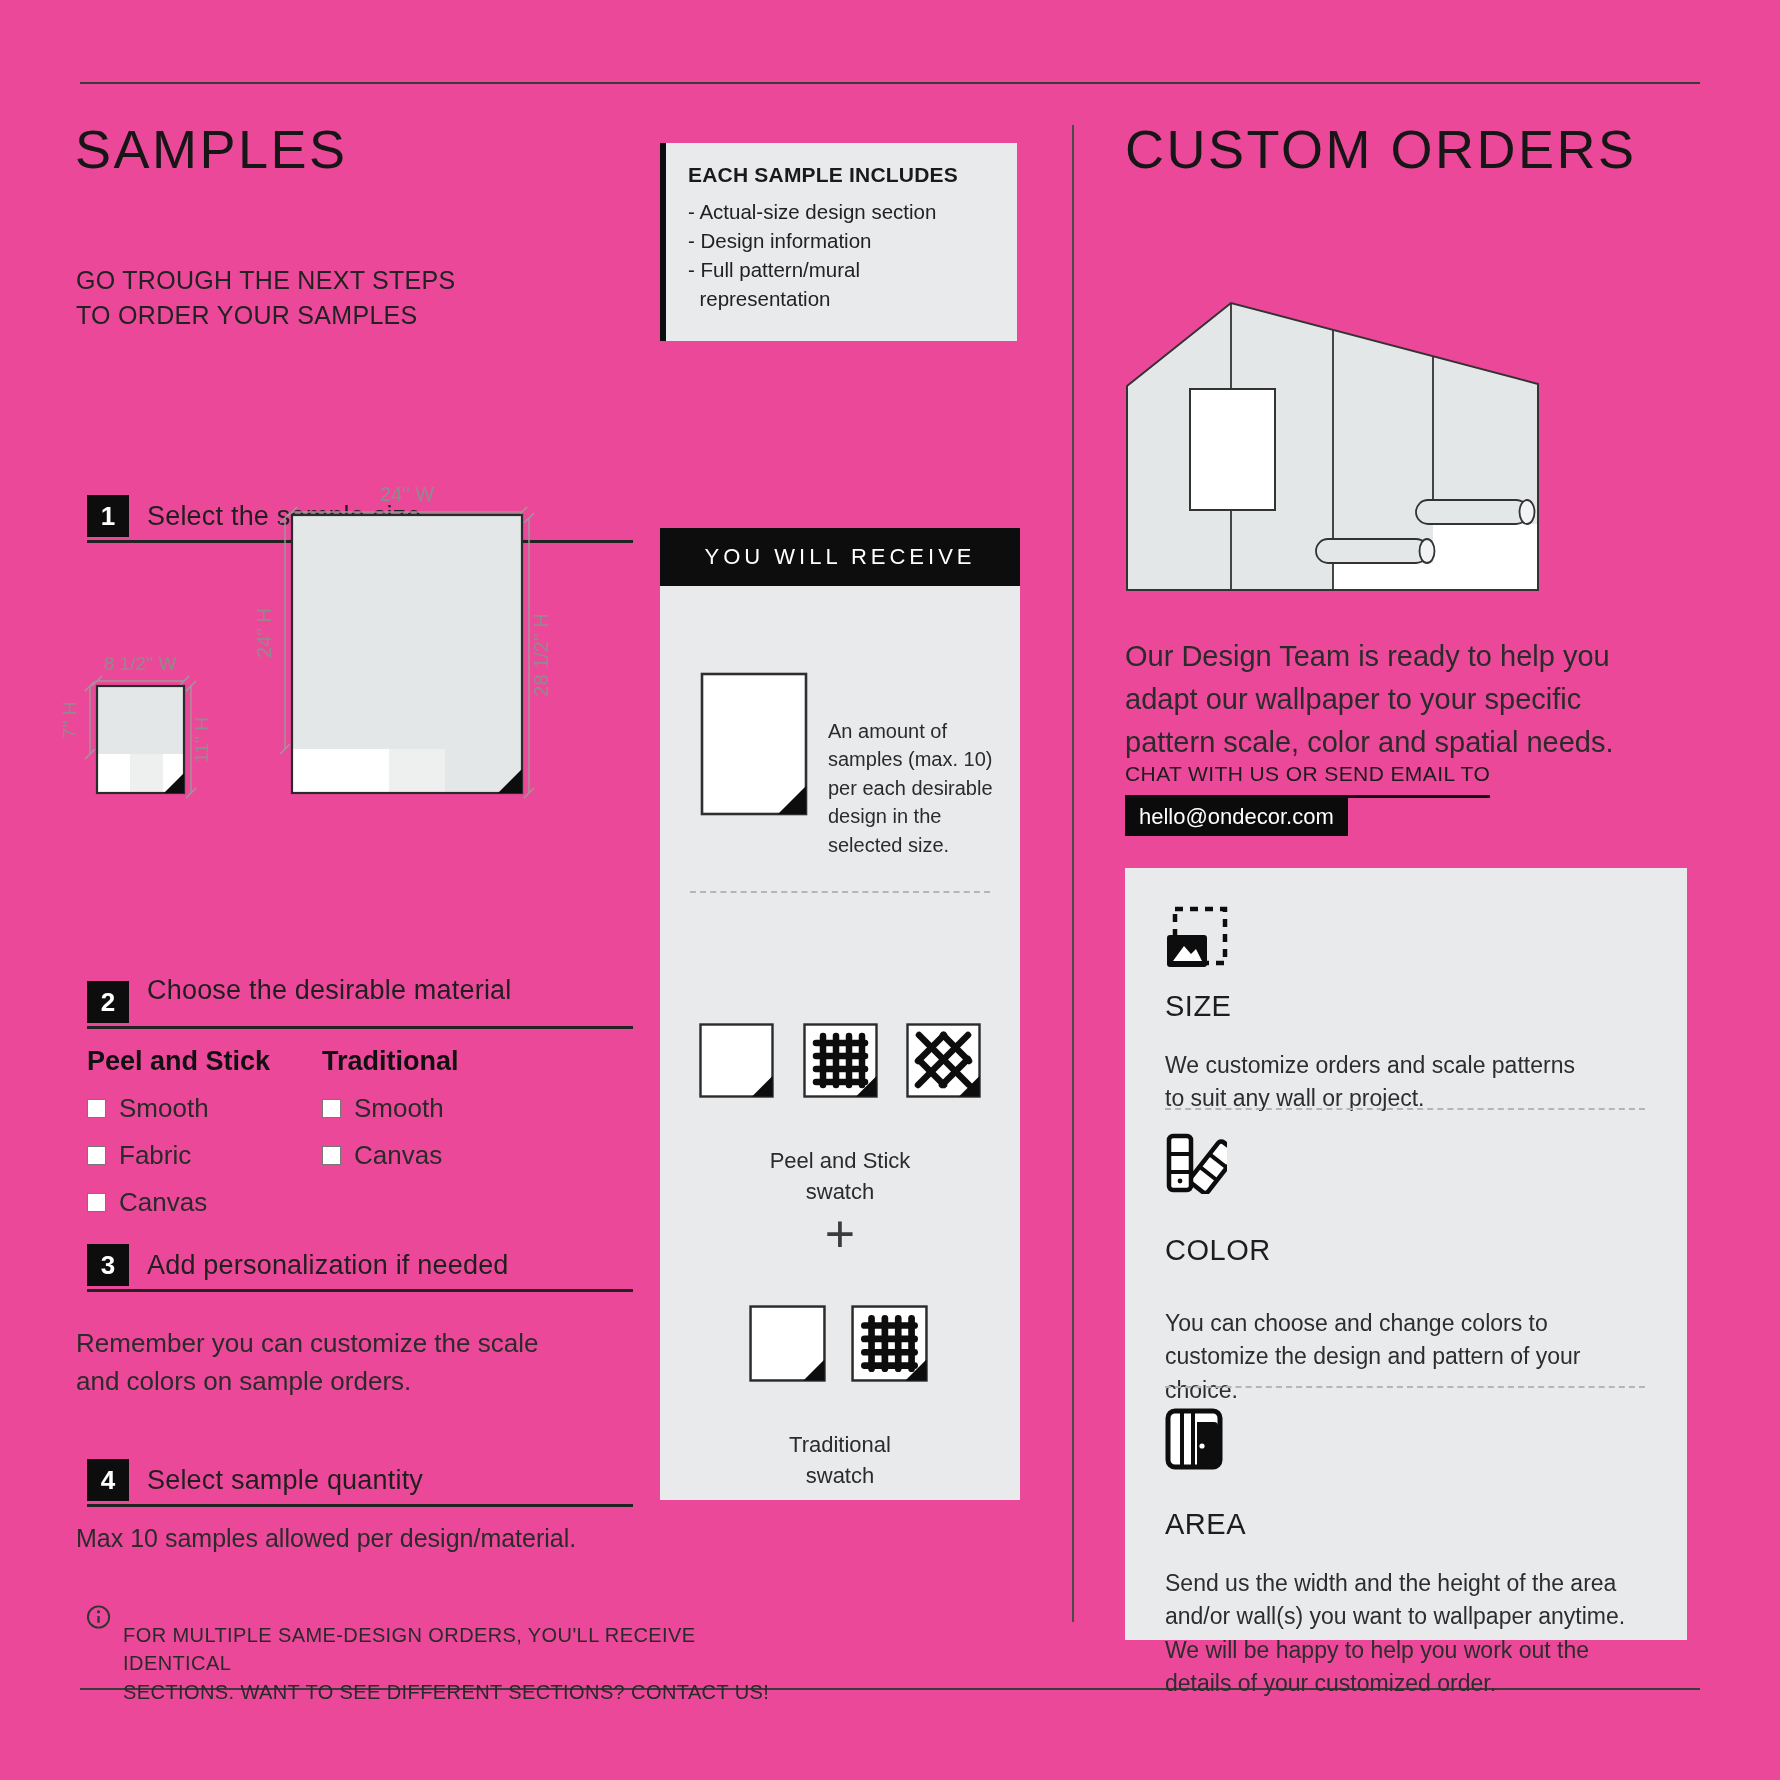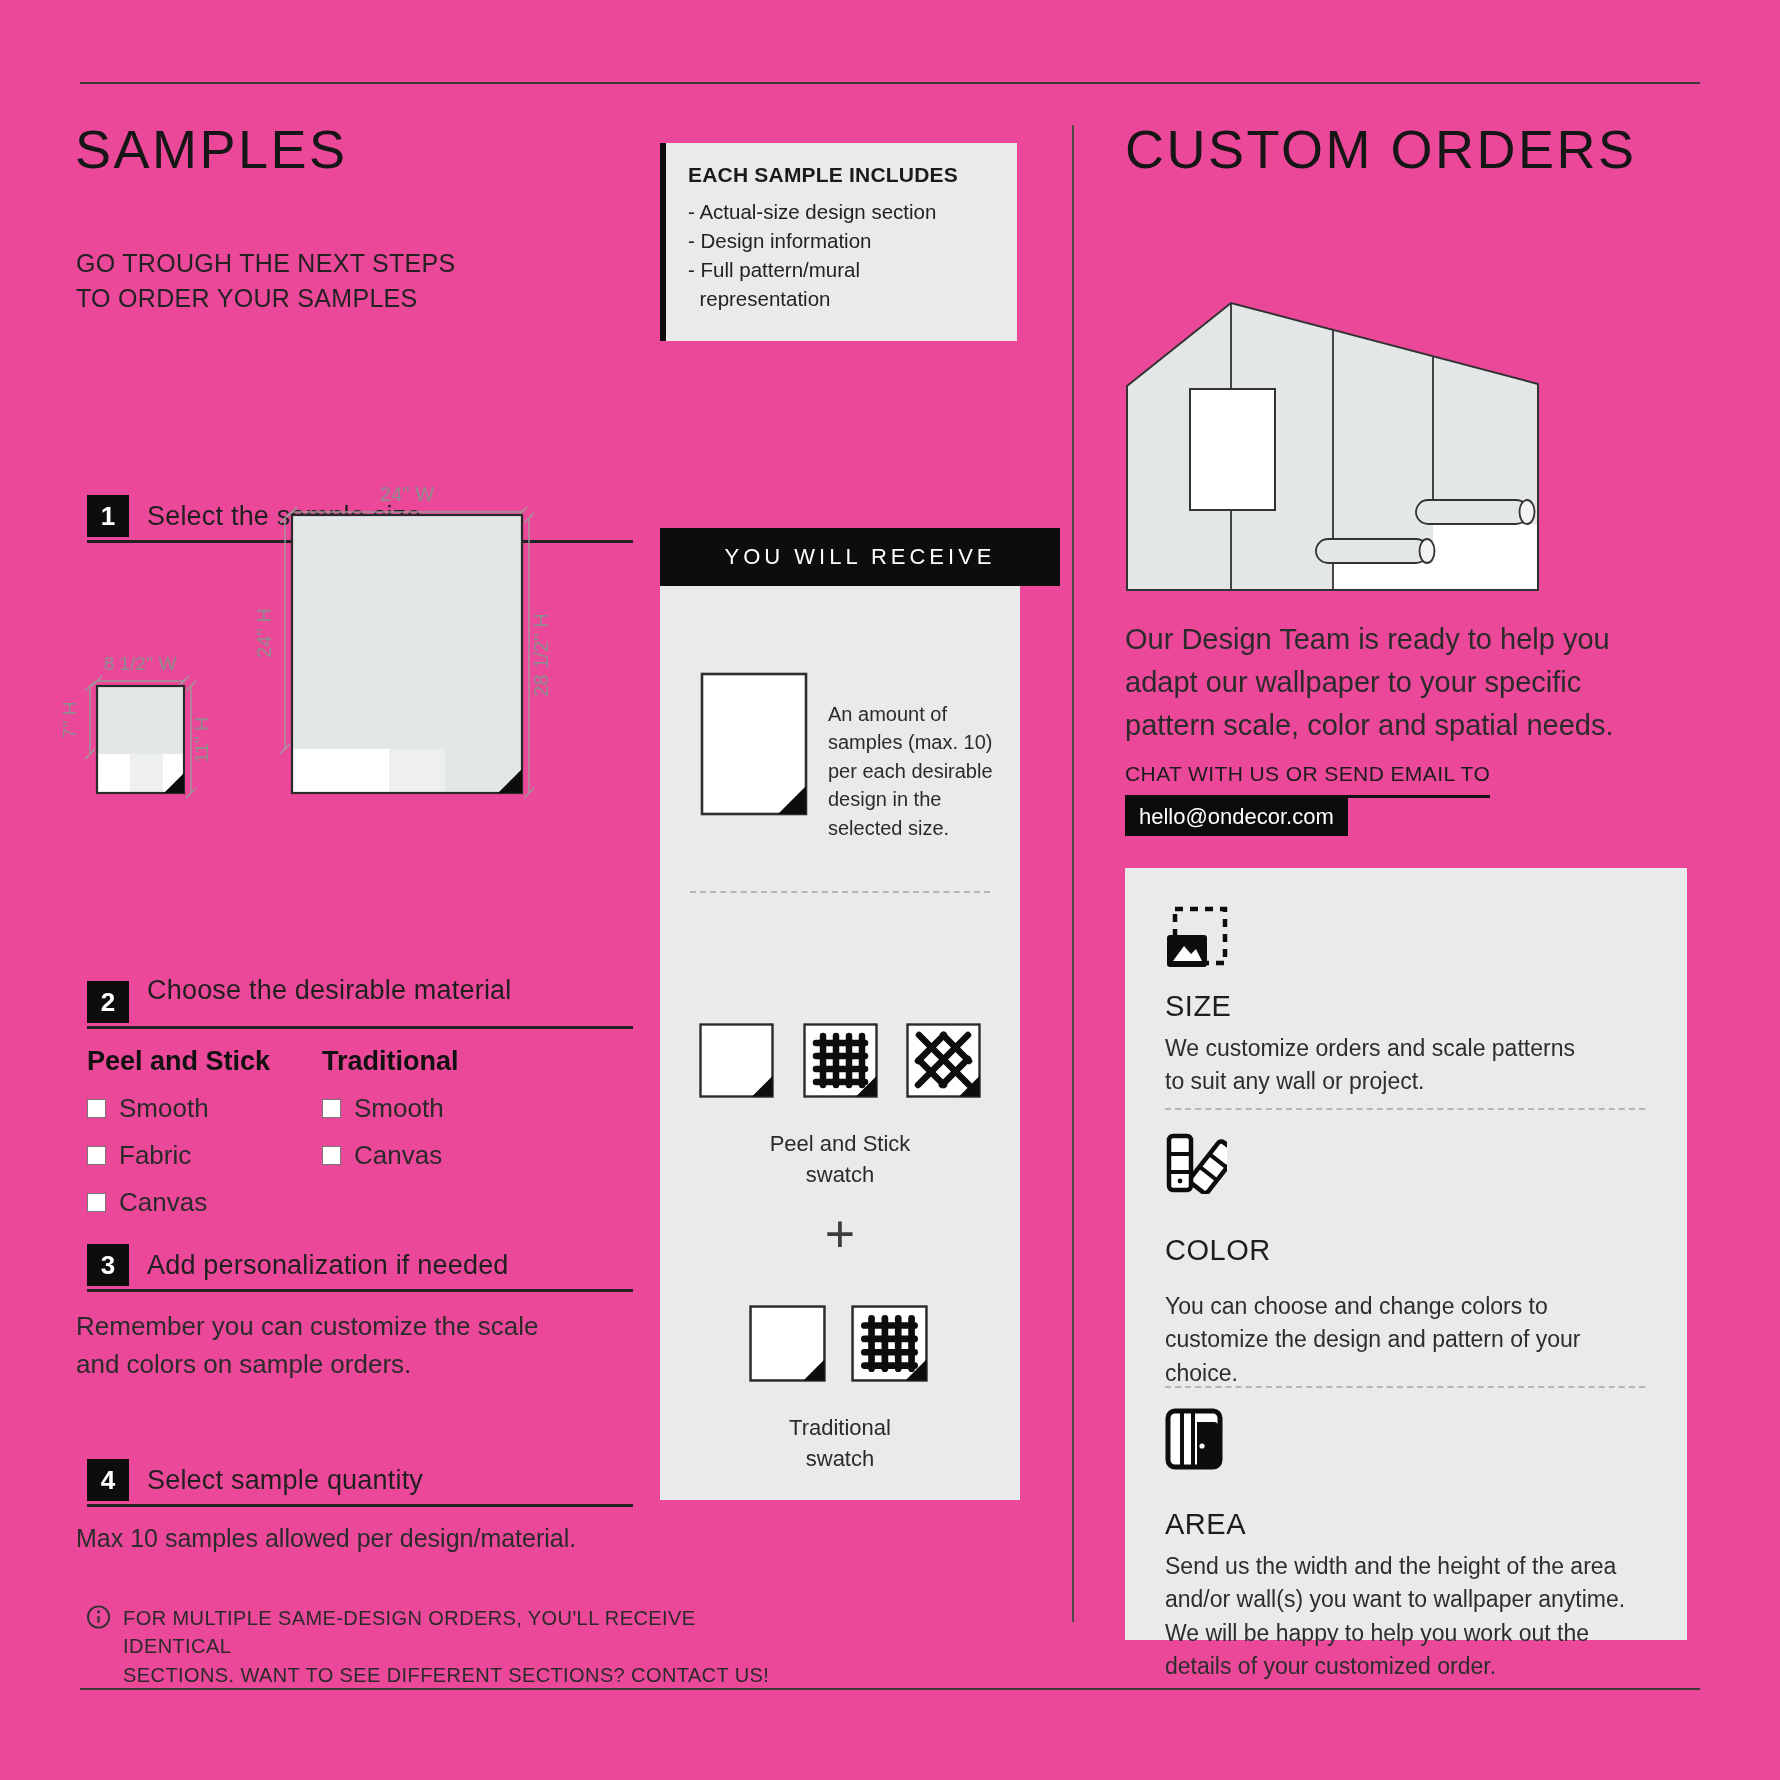--- a/index.html
+++ b/index.html
@@ -1,19 +1,19 @@
 <!DOCTYPE html>
 <html><head>
 <meta charset="utf-8">
 <style>
   html,body{margin:0;padding:0;background:#fff;}
   #page{position:relative;width:1780px;height:1780px;background:#ec4899;overflow:hidden;
         font-family:"Liberation Sans","DejaVu Sans",sans-serif;color:#222;}
   .abs{position:absolute;}
-  .pre{white-space:pre-line;}
+  .pre{white-space:pre-line;margin-top:17px;}
   .prew{white-space:pre-wrap;}
   .rule{background:#3b3b3b;height:2px;}
   .vdivider{width:2px;background:#4a4a4a;}
   .bigtitle{font-size:54px;font-weight:500;letter-spacing:2.5px;color:#161616;}
   .intro{font-size:25px;line-height:1.4;color:#222;letter-spacing:0.3px;}
   .includes-box{background:#e9eaeb;border-left:6px solid #0d0d0d;padding:20px 22px 22px 22px;box-sizing:border-box;}
   .includes-title{font-size:21px;font-weight:700;color:#1a1a1a;margin-bottom:10px;letter-spacing:0.2px;}
   .includes-items{font-size:20.5px;line-height:1.42;color:#222;}
   .stepnum{width:42px;height:42px;background:#0d0d0d;color:#fff;font-size:26px;font-weight:700;
            display:flex;align-items:center;justify-content:center;}
@@ -157,21 +157,21 @@
   <div class="abs footnote" style="left:86px;top:1604px;width:700px;">
     <svg width="26" height="26" viewBox="0 0 26 26">
       <circle cx="13" cy="13" r="11" fill="none" stroke="#333" stroke-width="2"></circle>
       <line x1="13" y1="12" x2="13" y2="19" stroke="#333" stroke-width="2.4"></line>
       <circle cx="13" cy="7.5" r="1.6" fill="#333"></circle>
     </svg>
     <div class="footnote-text pre">FOR MULTIPLE SAME-DESIGN ORDERS, YOU'LL RECEIVE IDENTICAL
 SECTIONS. WANT TO SEE DIFFERENT SECTIONS? CONTACT US!</div>
   </div>
 
-  <div class="abs ywr-bar" style="left:660px;top:528px;width:400px;height:58px;">YOU WILL RECEIVE</div>
+  <div class="abs ywr-bar" style="left:660px;top:528px;width:360px;height:58px;">YOU WILL RECEIVE</div>
   <div class="abs midpanel" style="left:660px;top:586px;width:360px;height:914px;"></div>
 
   <svg class="abs" style="left:700px;top:672px;" width="108" height="144" viewBox="0 0 108 144">
     <rect x="2" y="2" width="104" height="140" fill="#ffffff" stroke="#2f2f2f" stroke-width="2.6"></rect>
     <polygon points="106,142 78,142 106,114" fill="#0d0d0d"></polygon>
   </svg>
   <div class="abs receive-text pre" style="left:828px;top:700px;width:190px;">An amount of
 samples (max. 10)
 per each desirable
 design in the

